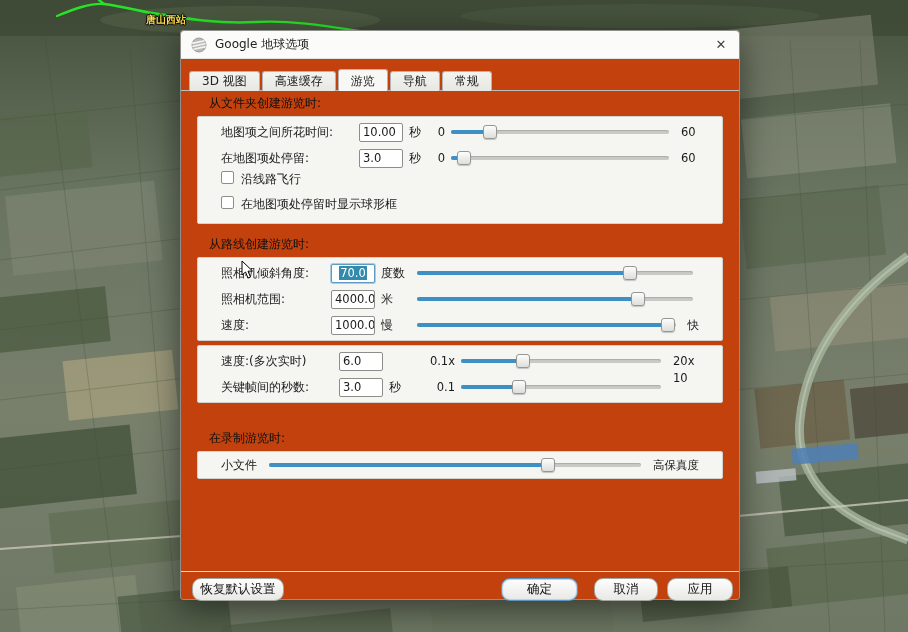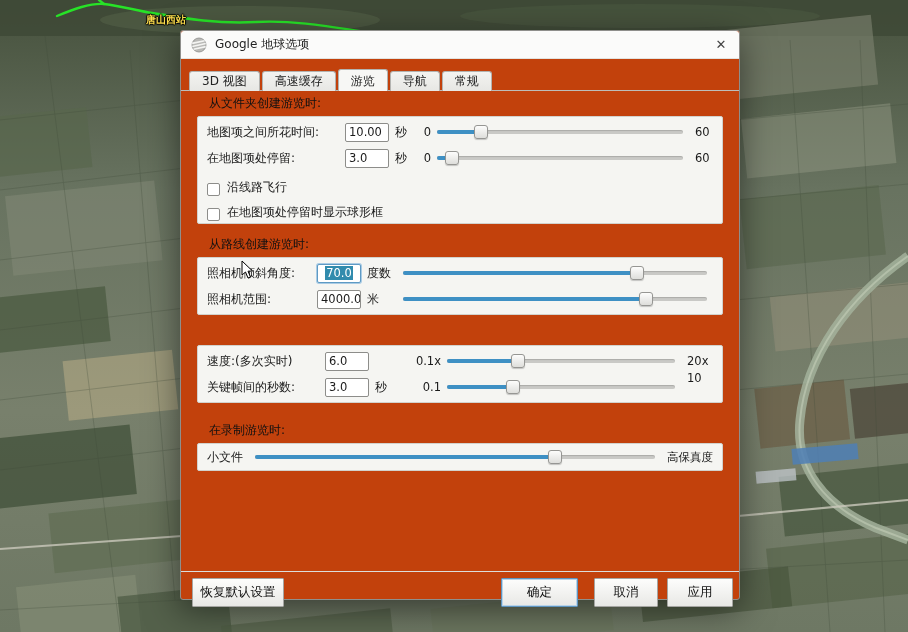--- a/index.html
+++ b/index.html
@@ -25,24 +25,24 @@
 
   .tabbar { position:absolute; left:8px; top:40px; right:8px; height:20px; }
   .tabbar::after { content:""; position:absolute; left:-8px; right:-8px; bottom:0; border-bottom:1px solid #bdbdba; }
   .tab { position:relative; float:left; height:20px; padding:0 12px; margin-right:2px;
     background:linear-gradient(#f3f3f0,#e7e7e4); border:1px solid #b3b3b0; border-bottom:none;
     border-radius:3px 3px 0 0; line-height:19px; font-size:12px; color:#222; z-index:1; }
   .tab.active { background:#f7f7f5; height:22px; margin-top:-2px; line-height:22px; z-index:3; }
 
   .section { position:absolute; left:16px; right:16px; }
   .sec-title { font-size:12px; color:#111; margin-bottom:4px; margin-left:12px; }
-  .gbox { border:1px solid #d2d2cd; background:#f5f5f2; border-radius:2px; padding:2px 0; }
+  .gbox { border:1px solid #d2d2cd; background:#f5f5f2; border-radius:2px; padding:2px 14px; }
 
   .row { display:flex; align-items:center; height:26px; padding:0 9px; }
-  .row-cb { display:flex; align-items:flex-end; height:25px; padding:0 9px; }
+  .row-cb { display:flex; align-items:flex-start; height:25px; padding:0 9px; }
   .lbl { font-size:12px; white-space:nowrap; }
   .w138 { width:138px; } .w110 { width:110px; } .w118 { width:118px; } .w40 { width:40px; }
   .field { height:19px; border:1px solid #8d8d8a; border-radius:2px; background:#fff;
     display:flex; align-items:center; padding:0 3px; font-size:11.5px; overflow:hidden; white-space:nowrap; }
   .f52 { width:44px; } .f44 { width:44px; }
   .field.focused { border-color:#5e9ac4; box-shadow:0 0 0 1px #a9cbe4;justify-content:center; }
   .sel { background:#318bad; color:#fff; padding:0 1px; }
   .unit { font-size:12px; margin-left:6px; white-space:nowrap; }
   .minmax { font-size:11.5px; white-space:nowrap; }
   .min { text-align:right; margin-left:8px; }
@@ -54,22 +54,22 @@
     border-radius:2px; box-shadow:inset 0 1px 1px rgba(0,0,0,.15); }
   .slider .fill { position:absolute; left:0; top:6px; height:4px; width:var(--p);
     background:#3e90c4; border-radius:2px; }
   .slider .thumb { position:absolute; top:1px; left:var(--p); transform:translateX(-50%);
     width:14px; height:14px; background:linear-gradient(#fdfdfc,#dededb); border:1px solid #969693;
     border-radius:3px; box-shadow:0 1px 1px rgba(0,0,0,.2); }
 
   .checkbox { width:13px; height:13px; border:1px solid #8d8d8a; border-radius:2px; background:#fff; margin-right:7px; }
 
   .separator { position:absolute; left:0; right:0; top:540px; border-top:1px solid #dddddb; }
-  .btn { position:absolute; top:547px; height:29px; background:linear-gradient(#fdfdfc,#e8e8e5);
-    border:1px solid #a5a5a2; border-radius:1px; font-size:12.5px; color:#111;
+  .btn { position:absolute; top:547px; height:23px; background:linear-gradient(#fdfdfc,#e8e8e5);
+    border:1px solid #a5a5a2; border-radius:9px; font-size:12.5px; color:#111;
     display:flex; align-items:center; justify-content:center; }
   .btn-restore { left:11px; width:92px; }
   .btn-ok { left:320px; width:77px; border-color:#5e94bf; box-shadow:0 0 0 1px #b9d3e8 inset; }
   .btn-cancel { left:413px; width:64px; }
   .btn-apply { left:486px; width:66px; }
 
   .cursor { position:absolute; left:241px; top:260px; z-index:10; }
 </style>
 </head>
 <body>
@@ -229,20 +229,33 @@
           <span class="field f44">
               <span>4000.0</span>
             </span>
           <span class="unit" style="width:30px">米</span>
           <div class="slider" style="--p: 80%;">
             <div class="track"></div>
             <div class="fill"></div>
             <div class="thumb"></div>
           </div>
         </div>
+        <div class="row">
+          <span class="lbl w110">速度:</span>
+          <span class="field f44">
+              <span>1000.0</span>
+            </span>
+          <span class="unit" style="width:30px">慢</span>
+          <div class="slider" style="--p: 97%;">
+            <div class="track"></div>
+            <div class="fill"></div>
+            <div class="thumb"></div>
+          </div>
+          <span class="minmax max">快</span>
+        </div>
       </div>
     </div>
 
     <div class="section" style="top:314px">
       <div class="gbox">
         <div class="row">
           <span class="lbl w118">速度:(多次实时)</span>
           <span class="field f52">
               <span>6.0</span>
             </span>
@@ -265,21 +278,21 @@
           <div class="slider" style="--p: 29%;">
             <div class="track"></div>
             <div class="fill"></div>
             <div class="thumb"></div>
           </div>
           <span class="minmax max raised" style="width:26px">10</span>
         </div>
       </div>
     </div>
 
-    <div class="section" style="top:391px">
+    <div class="section" style="top:399px">
       <div class="sec-title">在录制游览时:</div>
       <div class="gbox">
         <div class="row" style="height:22px">
           <span class="lbl" style="width:42px">小文件</span>
           <div class="slider" style="--p: 75%;">
             <div class="track"></div>
             <div class="fill"></div>
             <div class="thumb"></div>
           </div>
           <span class="minmax max">高保真度</span>

